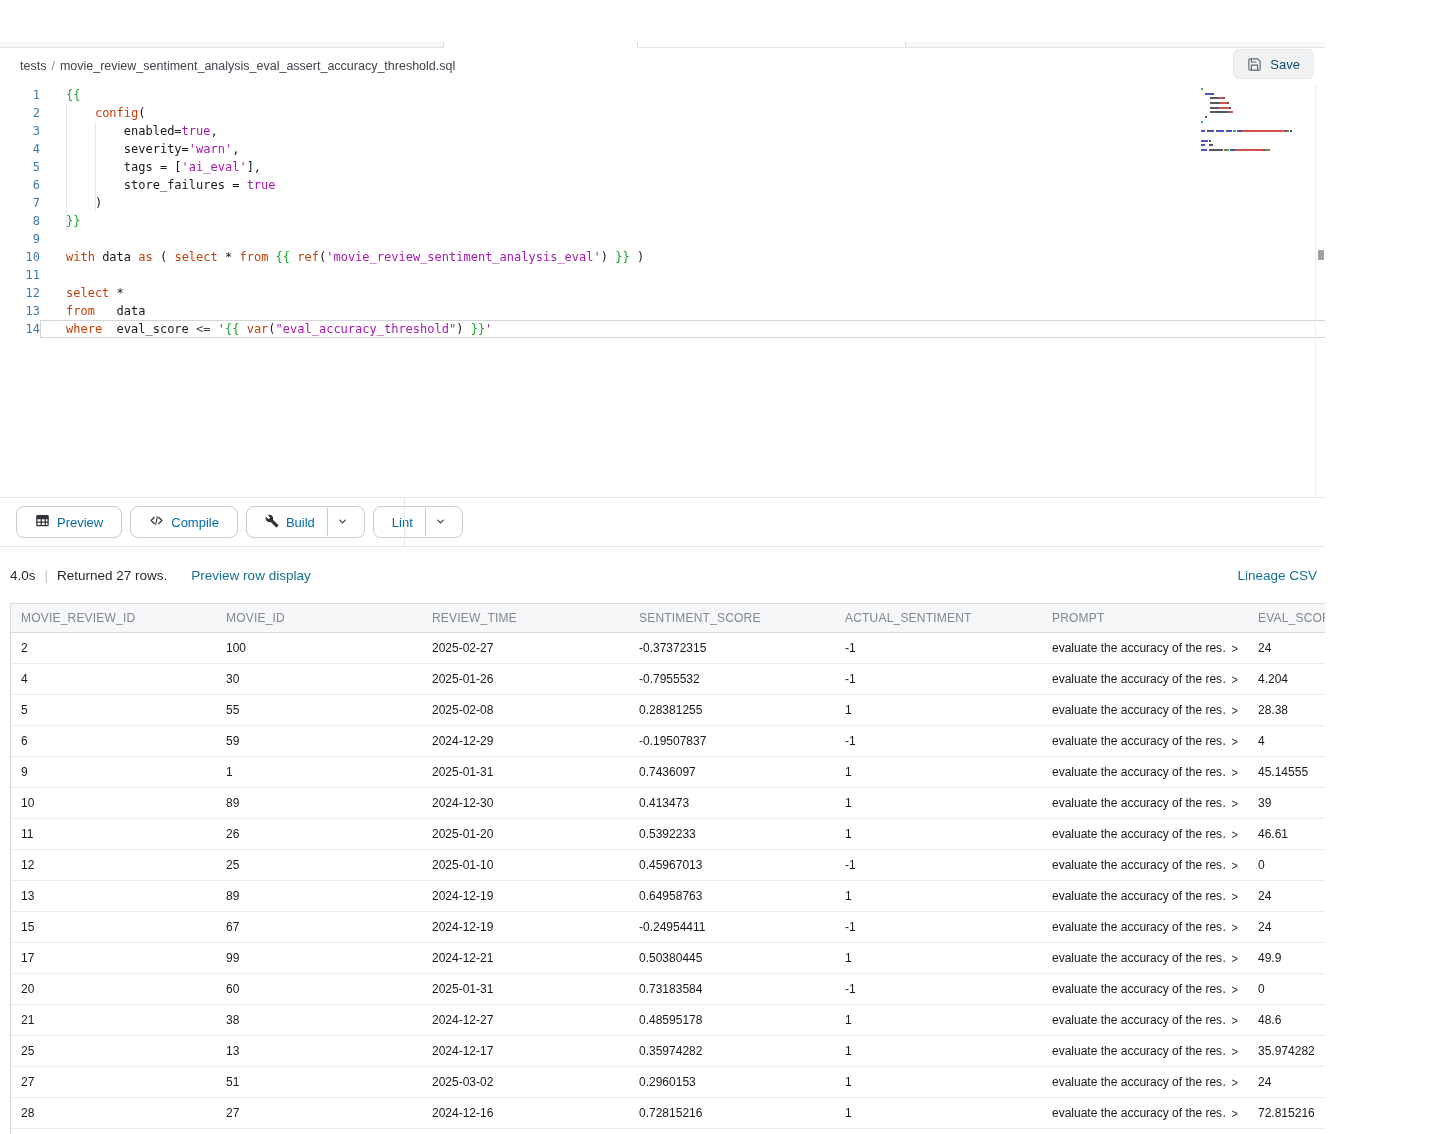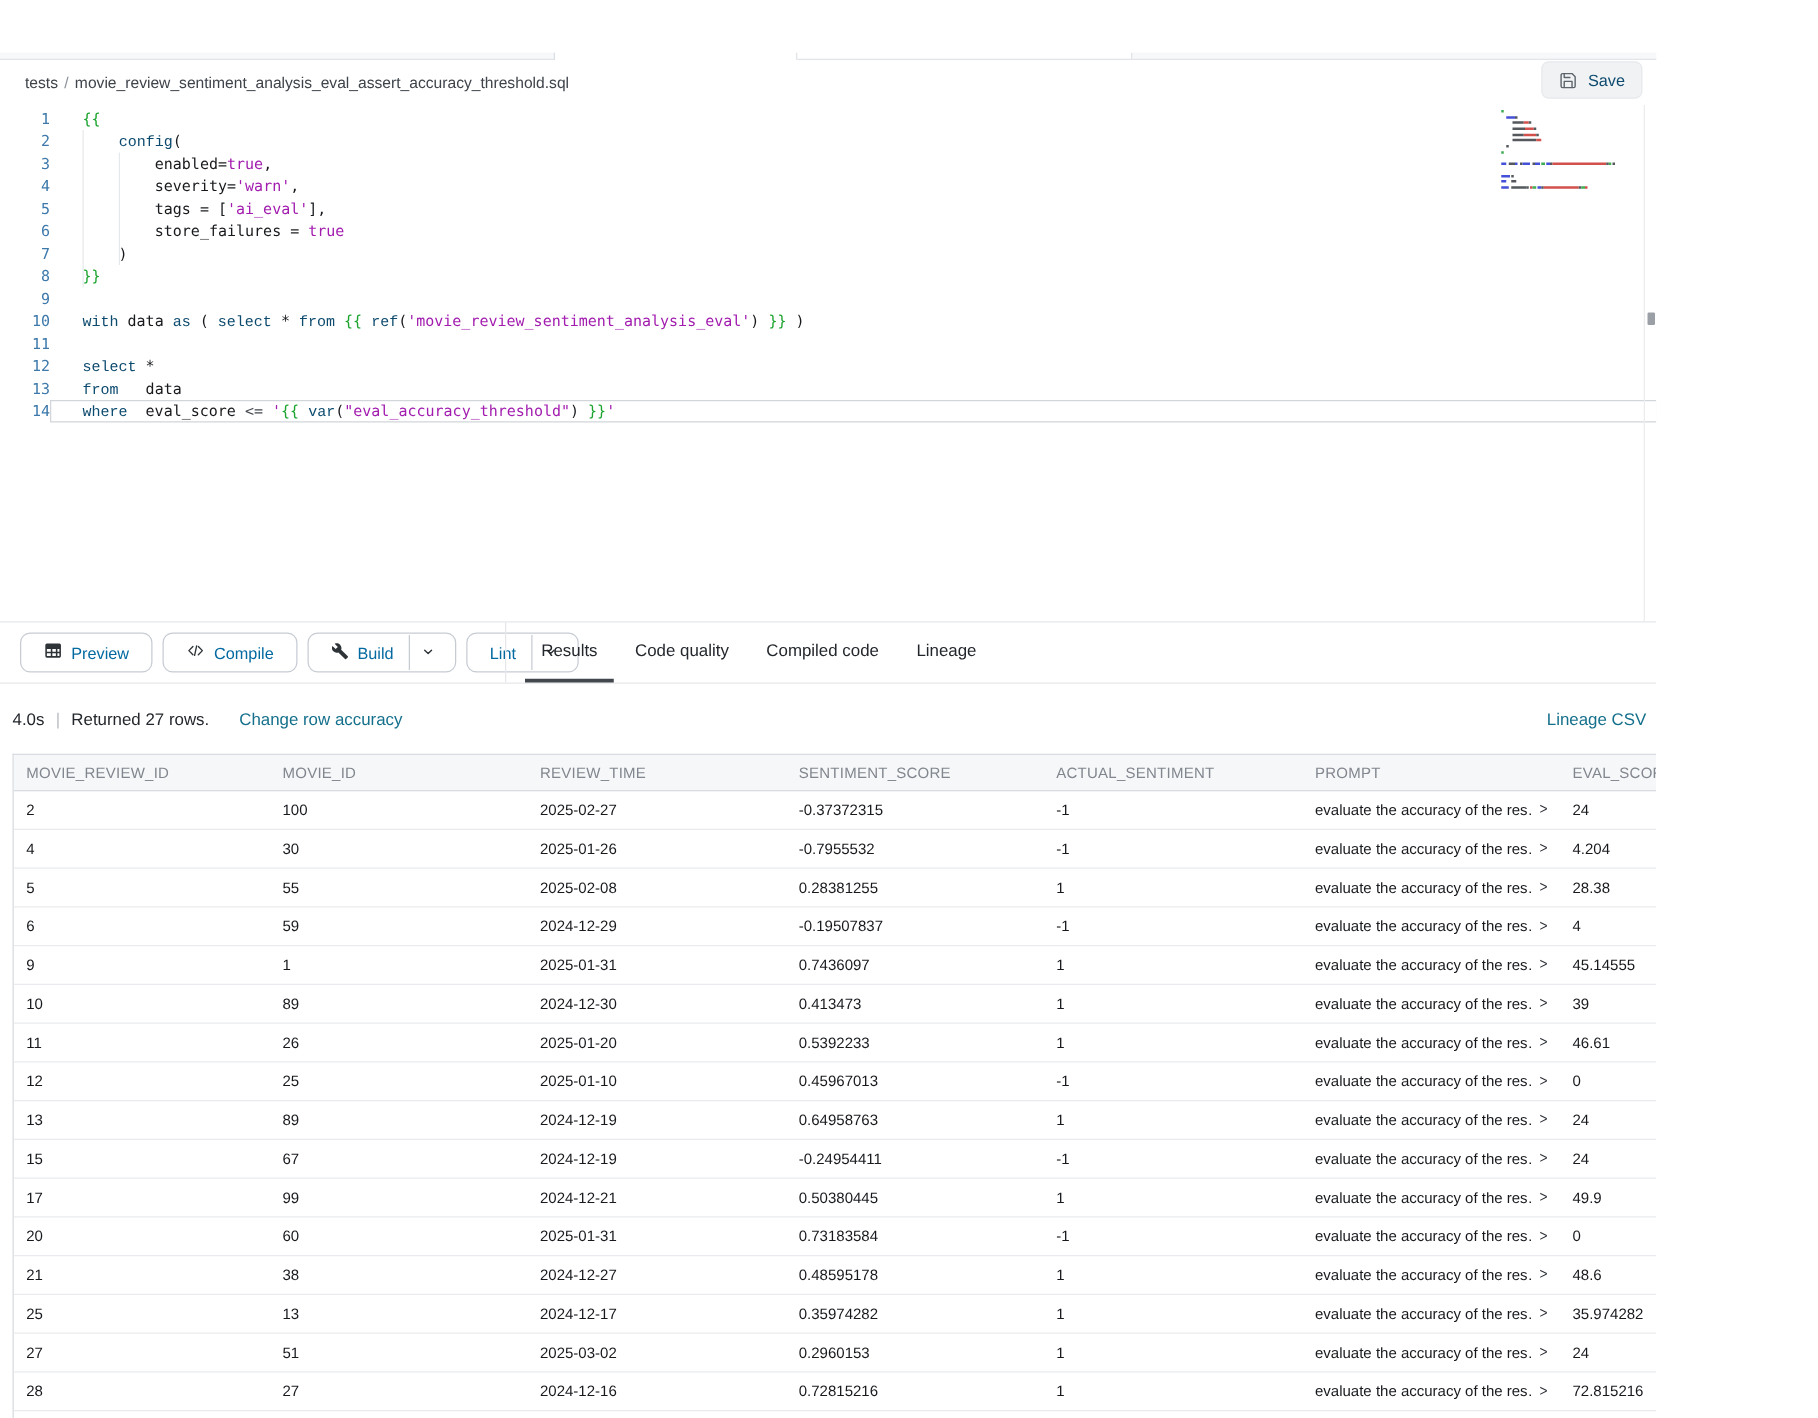--- a/index.html
+++ b/index.html
@@ -25,21 +25,21 @@
   .save-btn svg{display:block;}
 
   
   .editor{position:absolute;top:42px;left:0;right:0;height:413px;background:#fff;overflow:hidden;}
   .lines{position:absolute;top:2px;left:0;width:1326px;
          font-family:"DejaVu Sans Mono",monospace;font-size:12px;line-height:18px;}
   .cl{display:flex;height:18px;white-space:pre;}
   .ln{width:40px;text-align:right;color:#3d79ab;flex:none;user-select:none;}
   .ct{flex:1;padding-left:26px;}
   .cl.active .ct{box-shadow:inset 0 0 0 1px #d2d6da;}
-  .tok-k{color:#0c4a6e;font-family:Liberation Mono, monospace;}
+  .tok-k{color:#c2410c;}
   .tok-s{color:#a21caf;}
   .tok-g{color:#1ca42f;}
   .tok-p{color:#17191c;}
   .tok-o{color:#43484e;}
   .guide{position:absolute;width:1px;background:#e6e9ec;}
   .guide-a{left:66px;top:20px;height:126px;}
   .guide-b{left:95px;top:38px;height:90px;}
 
   
   .minimap{position:absolute;top:4px;right:12px;width:112px;}
@@ -279,41 +279,27 @@
         <span class="chev">
           <span>
             <svg width="11" height="11" viewBox="0 0 24 24" fill="none" stroke="#2e3338" stroke-width="2.4" stroke-linecap="round" stroke-linejoin="round">
                 <polyline points="6 9 12 15 18 9"></polyline>
               </svg>
           </span>
         </span>
       </button>
     </div>
     <div class="tb-divider"></div>
-    <div class="tabs">
-      <div class="tab active">
-          <span>Results</span>
-        </div>
-      <div class="tab">
-          <span>Code quality</span>
-        </div>
-      <div class="tab">
-          <span>Compiled code</span>
-        </div>
-      <div class="tab">
-          <span>Lineage</span>
-        </div>
-    </div>
   </div>
 
   <div class="statusbar">
     <span>4.0s</span>
     <span class="pipe">|</span>
     <span>Returned 27 rows.</span>
-    <span class="link change-link">Change row accuracy</span>
+    <span class="link change-link">Preview row display</span>
     <span class="link dl-link">Lineage CSV</span>
   </div>
 
   <div class="rtable">
     <div class="trow thead">
         <div class="cell">MOVIE_REVIEW_ID</div>
         <div class="cell">MOVIE_ID</div>
         <div class="cell">REVIEW_TIME</div>
         <div class="cell">SENTIMENT_SCORE</div>
         <div class="cell">ACTUAL_SENTIMENT</div>

